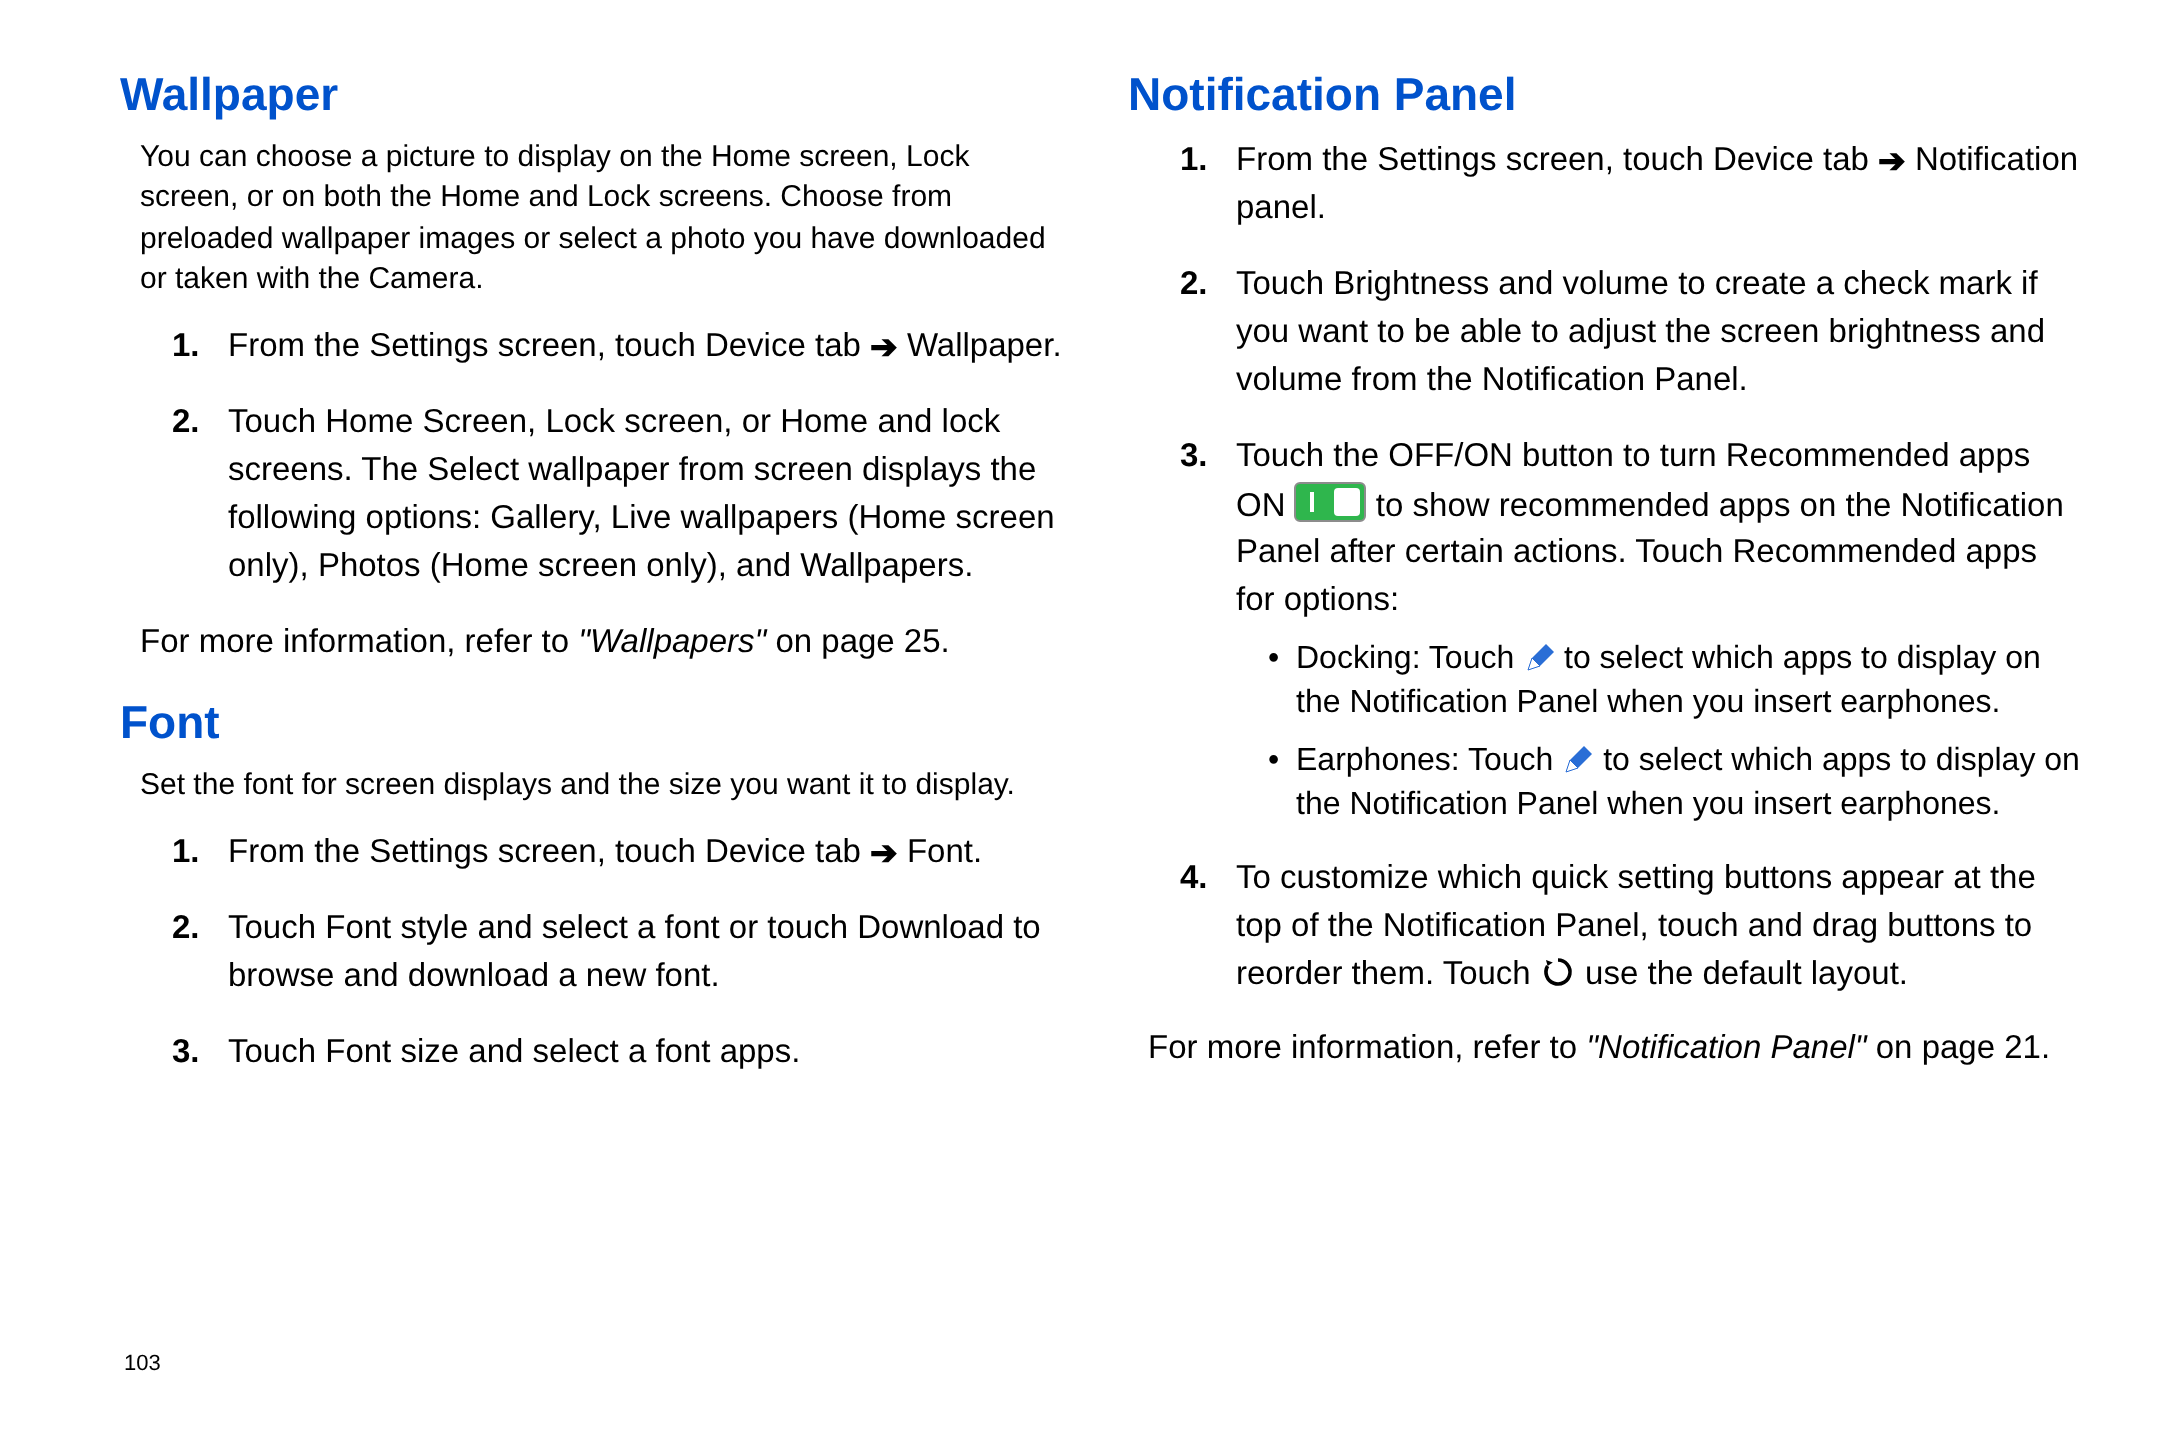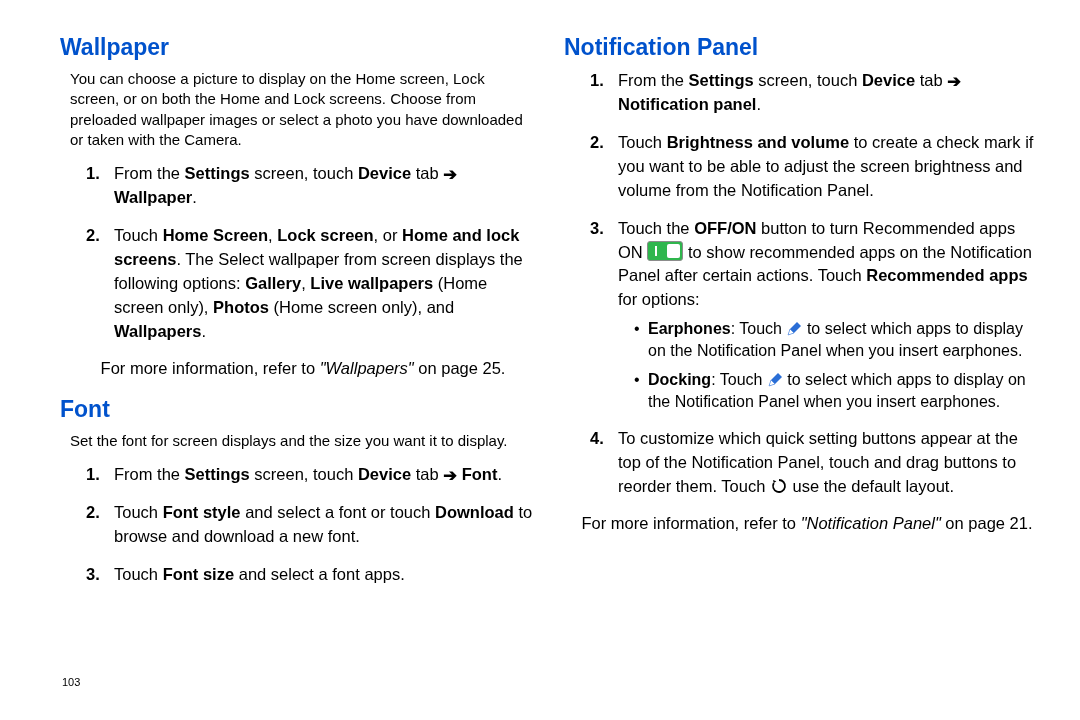--- a/index.html
+++ b/index.html
@@ -68,22 +68,22 @@
     font-size: 16px;
     line-height: 1.35;
   }
   ul.bullets > li::before {
     content: "•";
     position: absolute;
     left: 0;
     top: 0;
   }
   .em { font-style: italic; }
-  .b { font-weight: 700; }
-  .ref { font-size: 16.5px; margin: 0 0 16px 10px; line-height:1.35;text-align:center; }
+  .b { font-weight: 400; }
+  .ref { font-size: 16.5px; margin: 0 0 16px 10px; line-height:1.35; }
   .pnum {
     position: absolute;
     left: 62px;
     bottom: 16px;
     font-size: 11px;
   }
   .arrow {
     font-weight: 900;
     display:inline-block;
     transform: translateY(1px);
@@ -169,31 +169,31 @@
       </li>
       <li>
         <span class="num">2.</span>
         <span>Touch </span><span class="b">Brightness and volume</span><span> to create a check mark if you want to be able to adjust the screen brightness and volume from the Notification Panel.</span>
       </li>
       <li>
         <span class="num">3.</span>
         <span>Touch the </span><span class="b">OFF/ON</span><span> button to turn Recommended apps ON </span><span class="toggle"></span><span> to show recommended apps on the Notification Panel after certain actions. Touch </span><span class="b">Recommended apps</span><span> for options:</span>
         <ul class="bullets">
           <li>
+            <span class="b">Docking</span><span>: Touch </span><svg class="icon" width="16" height="16" viewBox="0 0 16 16">
+                <path d="M2 14 L4 8 L11 1 L15 5 L8 12 L2 14 Z" fill="#2a6ed6"></path>
+                <path d="M2 14 L4 8 L8 12 Z" fill="#ffffff" stroke="#2a6ed6" stroke-width="0.5"></path>
+              </svg><span> to select which apps to display on the Notification Panel when you insert earphones.</span>
+          </li>
+          <li>
             <span class="b">Earphones</span><span>: Touch </span><svg class="icon" width="16" height="16" viewBox="0 0 16 16">
                 <path d="M2 14 L4 8 L11 1 L15 5 L8 12 L2 14 Z" fill="#2a6ed6"></path>
                 <path d="M2 14 L4 8 L8 12 Z" fill="#ffffff" stroke="#2a6ed6" stroke-width="0.5"></path>
               </svg><span> to select which apps to display on the Notification Panel when you insert earphones.</span>
           </li>
-          <li>
-            <span class="b">Docking</span><span>: Touch </span><svg class="icon" width="16" height="16" viewBox="0 0 16 16">
-                <path d="M2 14 L4 8 L11 1 L15 5 L8 12 L2 14 Z" fill="#2a6ed6"></path>
-                <path d="M2 14 L4 8 L8 12 Z" fill="#ffffff" stroke="#2a6ed6" stroke-width="0.5"></path>
-              </svg><span> to select which apps to display on the Notification Panel when you insert earphones.</span>
-          </li>
         </ul>
       </li>
       <li>
         <span class="num">4.</span>
         <span>To customize which quick setting buttons appear at the top of the Notification Panel, touch and drag buttons to reorder them. Touch </span><svg class="icon" width="18" height="18" viewBox="0 0 18 18">
             <path d="M9 3 A6 6 0 1 1 3.8 6" fill="none" stroke="#000" stroke-width="1.8"></path>
             <path d="M3 3 L3.8 6 L6.4 4.3 Z" fill="#000"></path>
           </svg> <span> use the default layout.</span>
       </li>
     </ol>

